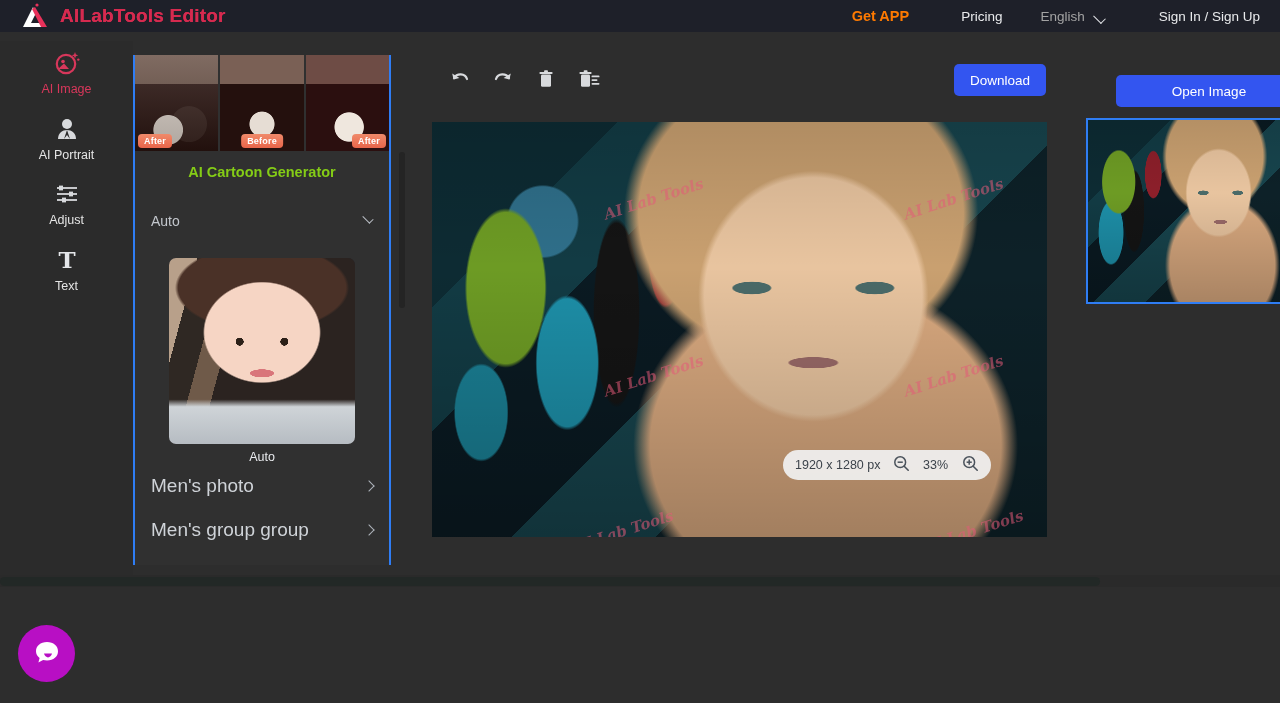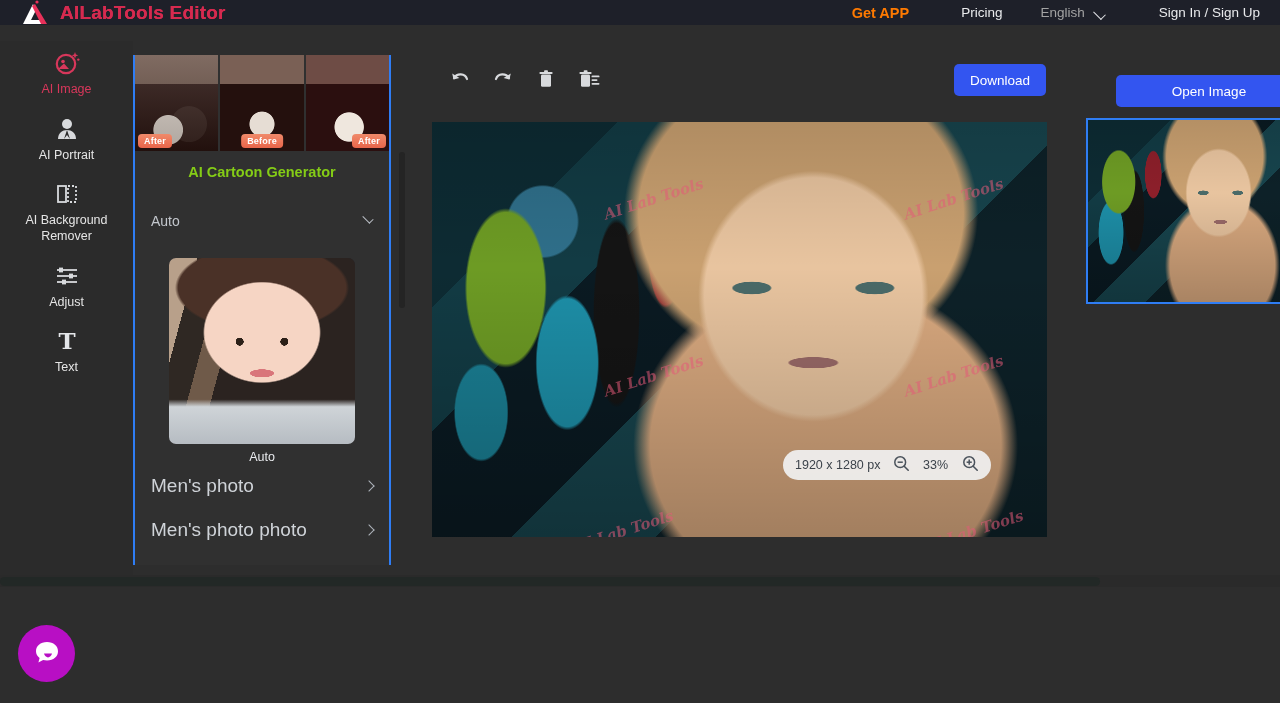--- a/index.html
+++ b/index.html
@@ -6,21 +6,21 @@
   html, body {
     width: 1280px; height: 703px;
     background: #2d2d2d;
     font-family: "Liberation Sans", sans-serif;
     overflow: hidden;
   }
 
   
   .header {
     position: absolute; left: 0; top: 0;
-    width: 1280px; height: 25px;
+    width: 1280px; height: 32px;
     background: #1e2029;
     display: flex; align-items: center;
   }
   .brand { display: flex; align-items: center; margin-left: 20px; gap: 10px; }
   .brand-logo { width: 30px; height: 28px; position: relative; }
   .brand-title {
     font-size: 19px; font-weight: bold;
     background: linear-gradient(90deg,#e8315a,#c8284c);
     -webkit-background-clip: text; background-clip: text;
     color: #d62a4f;
@@ -259,29 +259,20 @@
     <span class="rail-icon">
       <svg width="26" height="26" viewBox="0 0 26 26">
         <circle cx="13" cy="8" r="5" fill="#d8dadd"></circle>
         <path d="M4 23 C4 17 8.5 14 13 14 C17.5 14 22 17 22 23 Z" fill="#d8dadd"></path>
         <path d="M13 14 L10 23 L13 19 L16 23 Z" fill="#2b2b2b"></path>
       </svg>
     </span>
     <span class="rl">AI Portrait</span>
   </div>
 
-  <div class="rail-item">
-    <span class="rail-icon">
-      <svg width="26" height="26" viewBox="0 0 26 26">
-        <rect x="4" y="5" width="8" height="16" fill="none" stroke="#d8dadd" stroke-width="1.8"></rect>
-        <rect x="14" y="5" width="8" height="16" fill="none" stroke="#d8dadd" stroke-width="1.8" stroke-dasharray="2 2"></rect>
-      </svg>
-    </span>
-    <span class="rl">AI Background Remover</span>
-  </div>
 
   <div class="rail-item">
     <span class="rail-icon">
       <svg width="26" height="26" viewBox="0 0 26 26">
         <line x1="3" y1="7" x2="23" y2="7" stroke="#d8dadd" stroke-width="1.8"></line>
         <line x1="3" y1="13" x2="23" y2="13" stroke="#d8dadd" stroke-width="1.8"></line>
         <line x1="3" y1="19" x2="23" y2="19" stroke="#d8dadd" stroke-width="1.8"></line>
         <rect x="5" y="4.6" width="4" height="4.8" fill="#d8dadd"></rect>
         <rect x="15" y="10.6" width="4" height="4.8" fill="#d8dadd"></rect>
         <rect x="8" y="16.6" width="4" height="4.8" fill="#d8dadd"></rect>
@@ -345,21 +336,21 @@
       <span class="g-fill" style="background:linear-gradient(180deg,transparent 76%, #cfd4d8 80%, #b6bcc2 100%);"></span>
     </div>
     <div class="preview-label">Auto</div>
   </div>
 
   <div class="cat-row">
     <span class="cl">Men's photo</span>
     <i class="chev-right"></i>
   </div>
   <div class="cat-row">
-    <span class="cl">Men's photo photo</span>
+    <span class="cl">Men's group group</span>
     <i class="chev-right"></i>
   </div>
 </section>
 <div class="panel-scroll"></div>
 
 <div class="toolbar">
   <div class="tb-btn">
     <span>
       <svg width="22" height="22" viewBox="0 0 22 22">
         <path d="M5 10 C8 5 16 5 18 11" fill="none" stroke="#d8dadd" stroke-width="2.2" stroke-linecap="round"></path>

